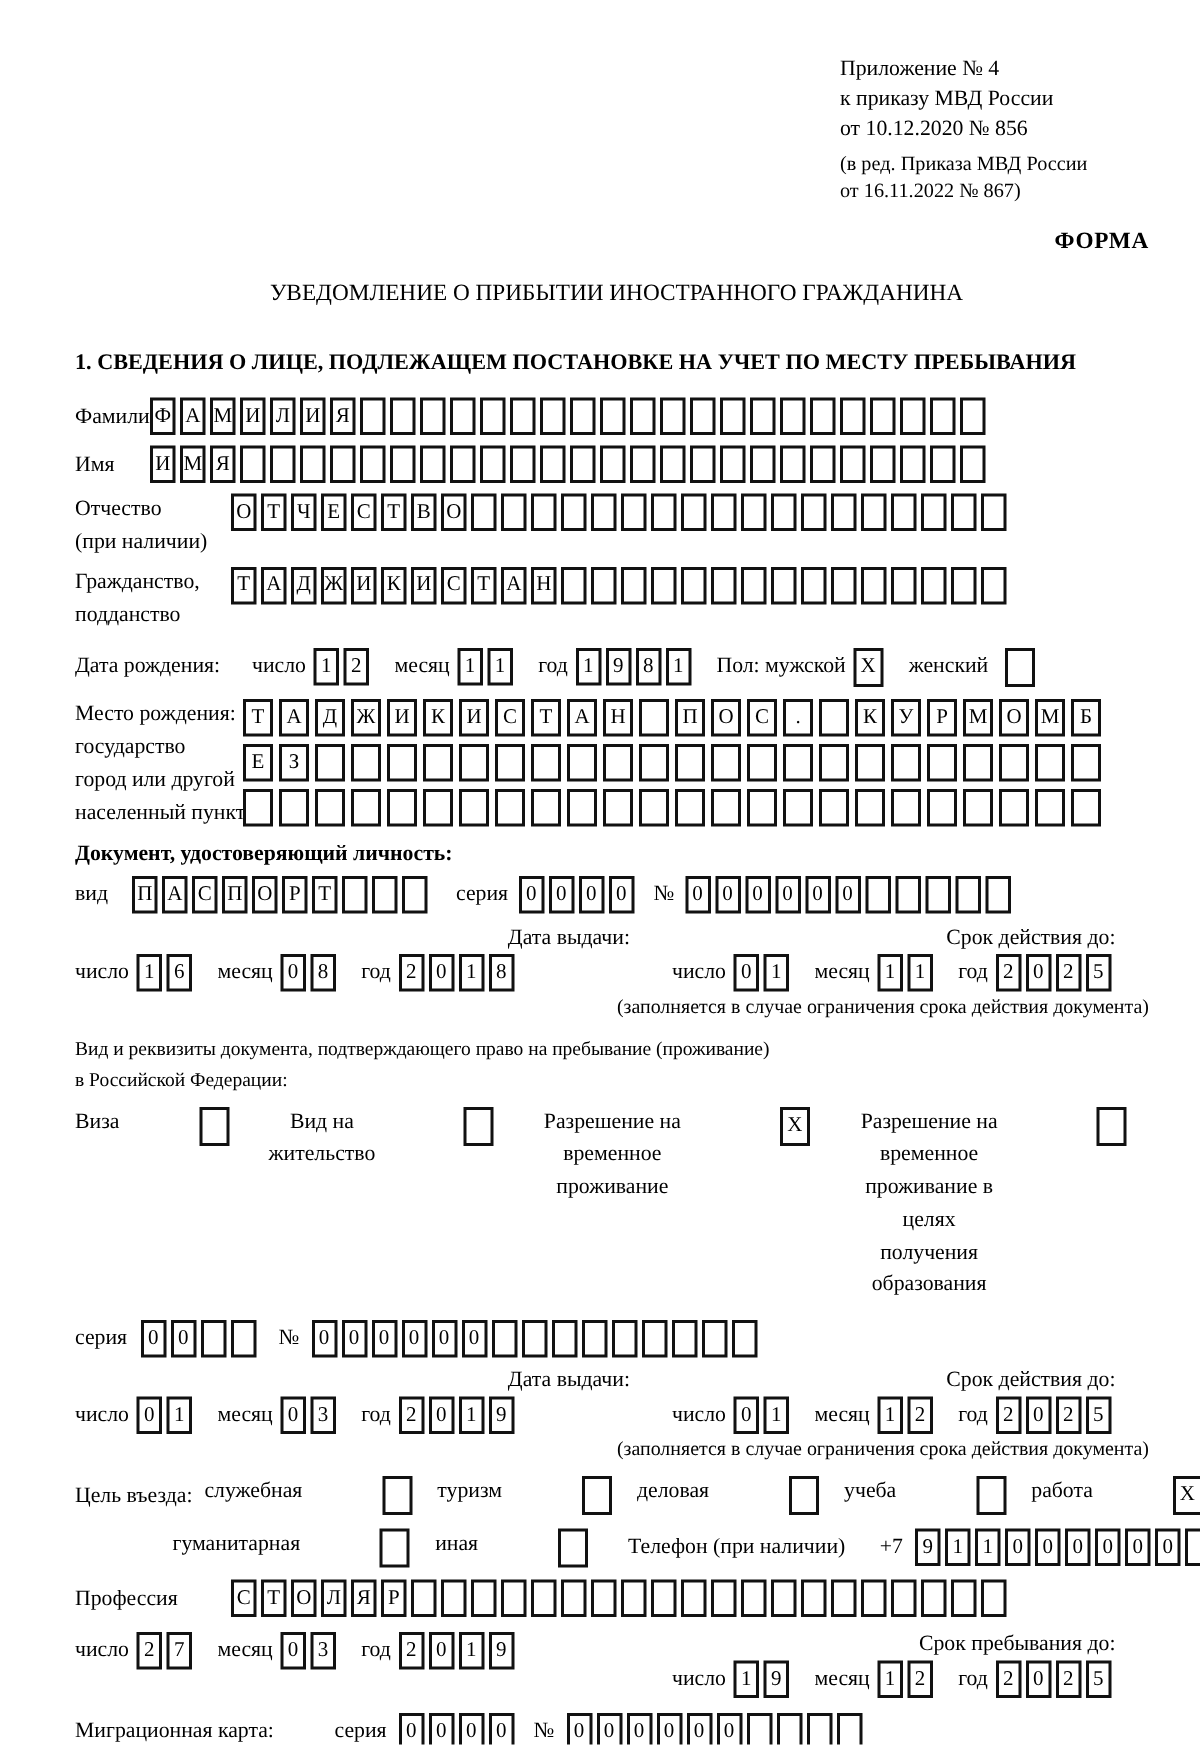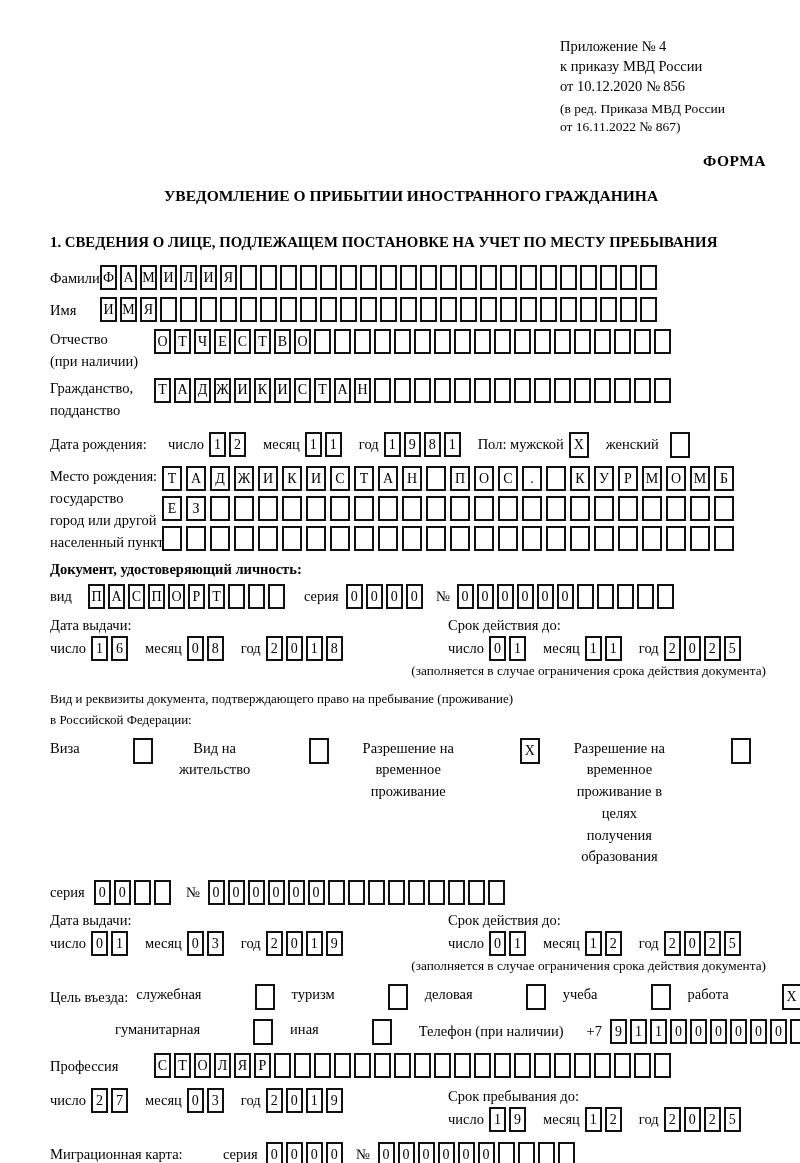--- a/index.html
+++ b/index.html
@@ -10,21 +10,21 @@
     color: #000; font-size: 15px; overflow: hidden;
   }
   .page { position: relative; width: 800px; height: 1163px; padding: 36px 28px 0 50px; }
 
   
   .hdr { margin-left: auto; width: 212px; line-height: 1.38; font-size: 14.5px; }
   .hdr-small { font-size: 13.5px; margin-top: 4px; line-height: 1.35; }
   .forma { text-align: right; font-weight: bold; font-size: 15.5px; margin-top: 16px; padding-right: 6px; letter-spacing: .5px; }
 
   
-  .title { text-align: center; font-weight: bold; font-size: 15.5px; line-height: 1.55; margin-top: 14px; }
+  .title { text-align: center; font-weight: normal; font-size: 15.5px; line-height: 1.55; margin-top: 14px; }
   .blank-line { display: inline-block; width: 62px; border-bottom: 2px solid #222; margin-left: 10px; vertical-align: baseline; }
   .section { font-weight: bold; font-size: 14.8px; margin-top: 26px; }
 
   
   .frow { display: flex; align-items: flex-start; margin-top: 5px; }
   .frow.center-v { align-items: center; }
   .lab { flex: 0 0 auto; font-size: 14.5px; line-height: 27px; white-space: nowrap; }
   .lab2 { flex: 0 0 auto; font-size: 14.5px; line-height: 1.5; white-space: nowrap; }
   .w56 { width: 50px; }
   .w104 { width: 104px; }
@@ -43,21 +43,21 @@
   .stack > .cells { display: flex; margin-top: 0; }
   .stack > .cells + .cells { margin-top: 5px; }
 
   .dochead { text-align: left; font-weight: bold; font-size: 14.5px; margin-top: 8px; }
 
   
   .dpair { display: flex; margin-top: 7px; }
   .dgroup { display: flex; flex-direction: column; }
   .dgroup.left { width: 370px; }
   .dgroup.right { margin-left: 28px; }
-  .dcap { text-align: left; font-size: 14.5px; margin-bottom: 2px; }
+  .dcap { text-align: right; font-size: 14.5px; margin-bottom: 2px; }
   .dline { display: flex; align-items: center; }
   .dl { font-size: 14.5px; margin-right: 5px; white-space: nowrap; font-family: Liberation Serif, serif; }
   .gap { margin-left: 14px; }
   .dnote { text-align: right; font-size: 13.3px; margin-top: 2px; padding-right: 6px; }
 
   
   .opts { display: flex; align-items: flex-start; }
   .opt { display: inline-flex; align-items: flex-start; margin-right: 14px; gap: 44px; }
   .opt:last-child { margin-right: 0; }
   .optlab { display: flex; flex-direction: column; text-align: center; font-size: 14.5px; line-height: 1.5; }

